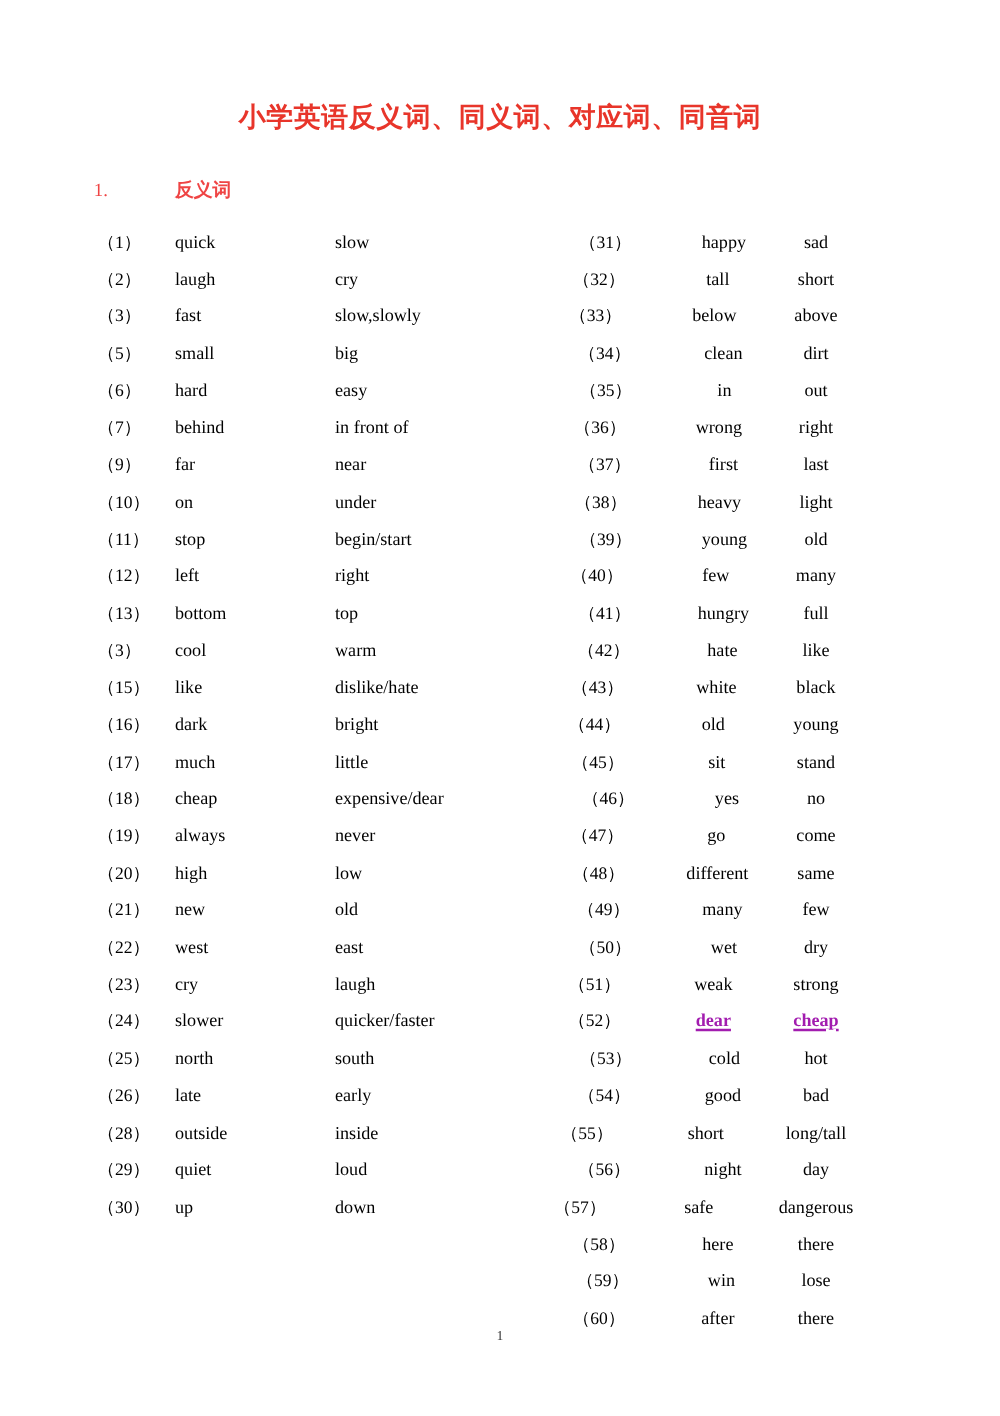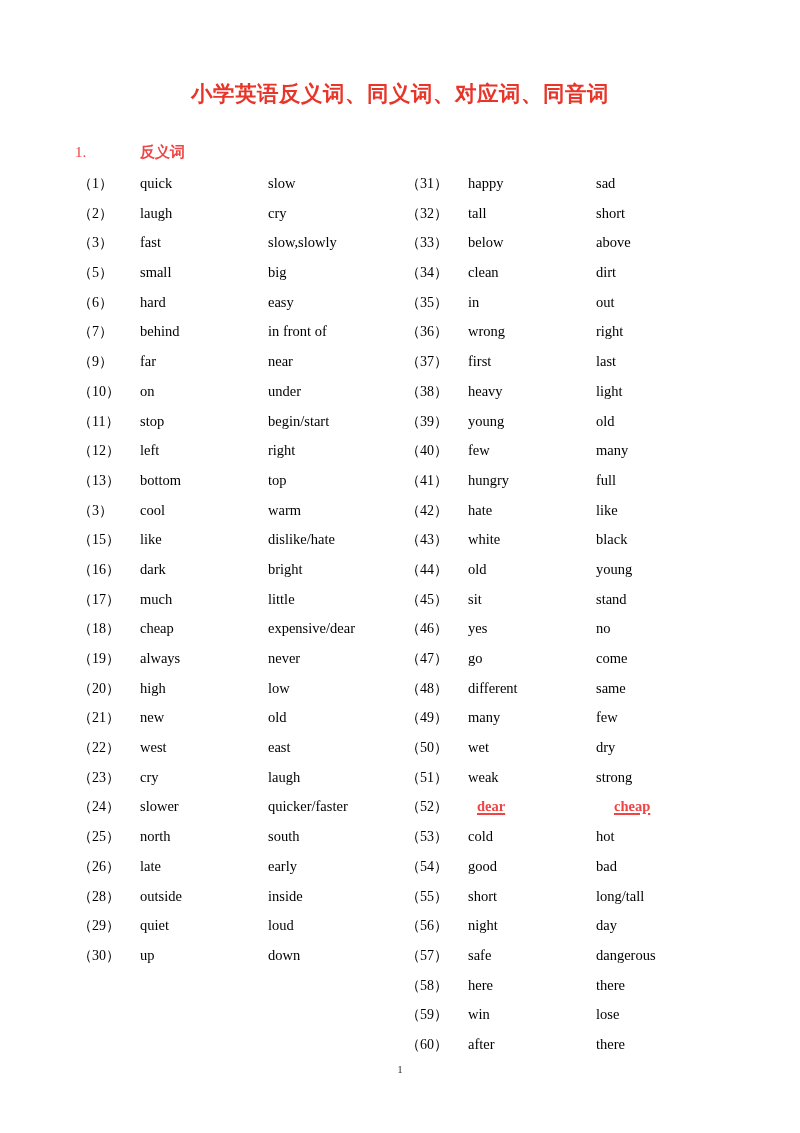--- a/index.html
+++ b/index.html
@@ -58,25 +58,25 @@
     font-family: "DejaVu Serif", "Liberation Serif", serif;
     font-weight: bold;
   }
 
   
   .col {
     position: absolute;
     top: 174px;
   }
   .col-left  { left: 78px;  }
-  .col-right { left: 406px; }
+  .col-right { left: 433px; text-align: center; }
 
   .entry {
     height: 29.7px;
-    line-height: 19px;
+    line-height: 41px;
     white-space: nowrap;
     font-size: 14.5px;
   }
   .entry .idx {
     display: inline-block;
     width: 62px;
     font-family: "Liberation Serif", "DejaVu Serif", serif;
     font-size: 14px;
     vertical-align: baseline;
   }
@@ -86,26 +86,25 @@
     vertical-align: baseline;
   }
   .entry .w2 {
     display: inline-block;
     vertical-align: baseline;
   }
 
   
   .entry.hl .w1,
   .entry.hl .w2 {
-    color: #ef4444;
+    color: #a21caf;
     font-weight: bold;
     text-decoration: underline;
     text-underline-offset: 2px;
     text-decoration-thickness: 2px;
-    margin-left: 9px;
   }
 
   
   .page-number {
     position: absolute;
     top: 1063px;
     left: 0;
     width: 800px;
     text-align: center;
     font-size: 11px;

